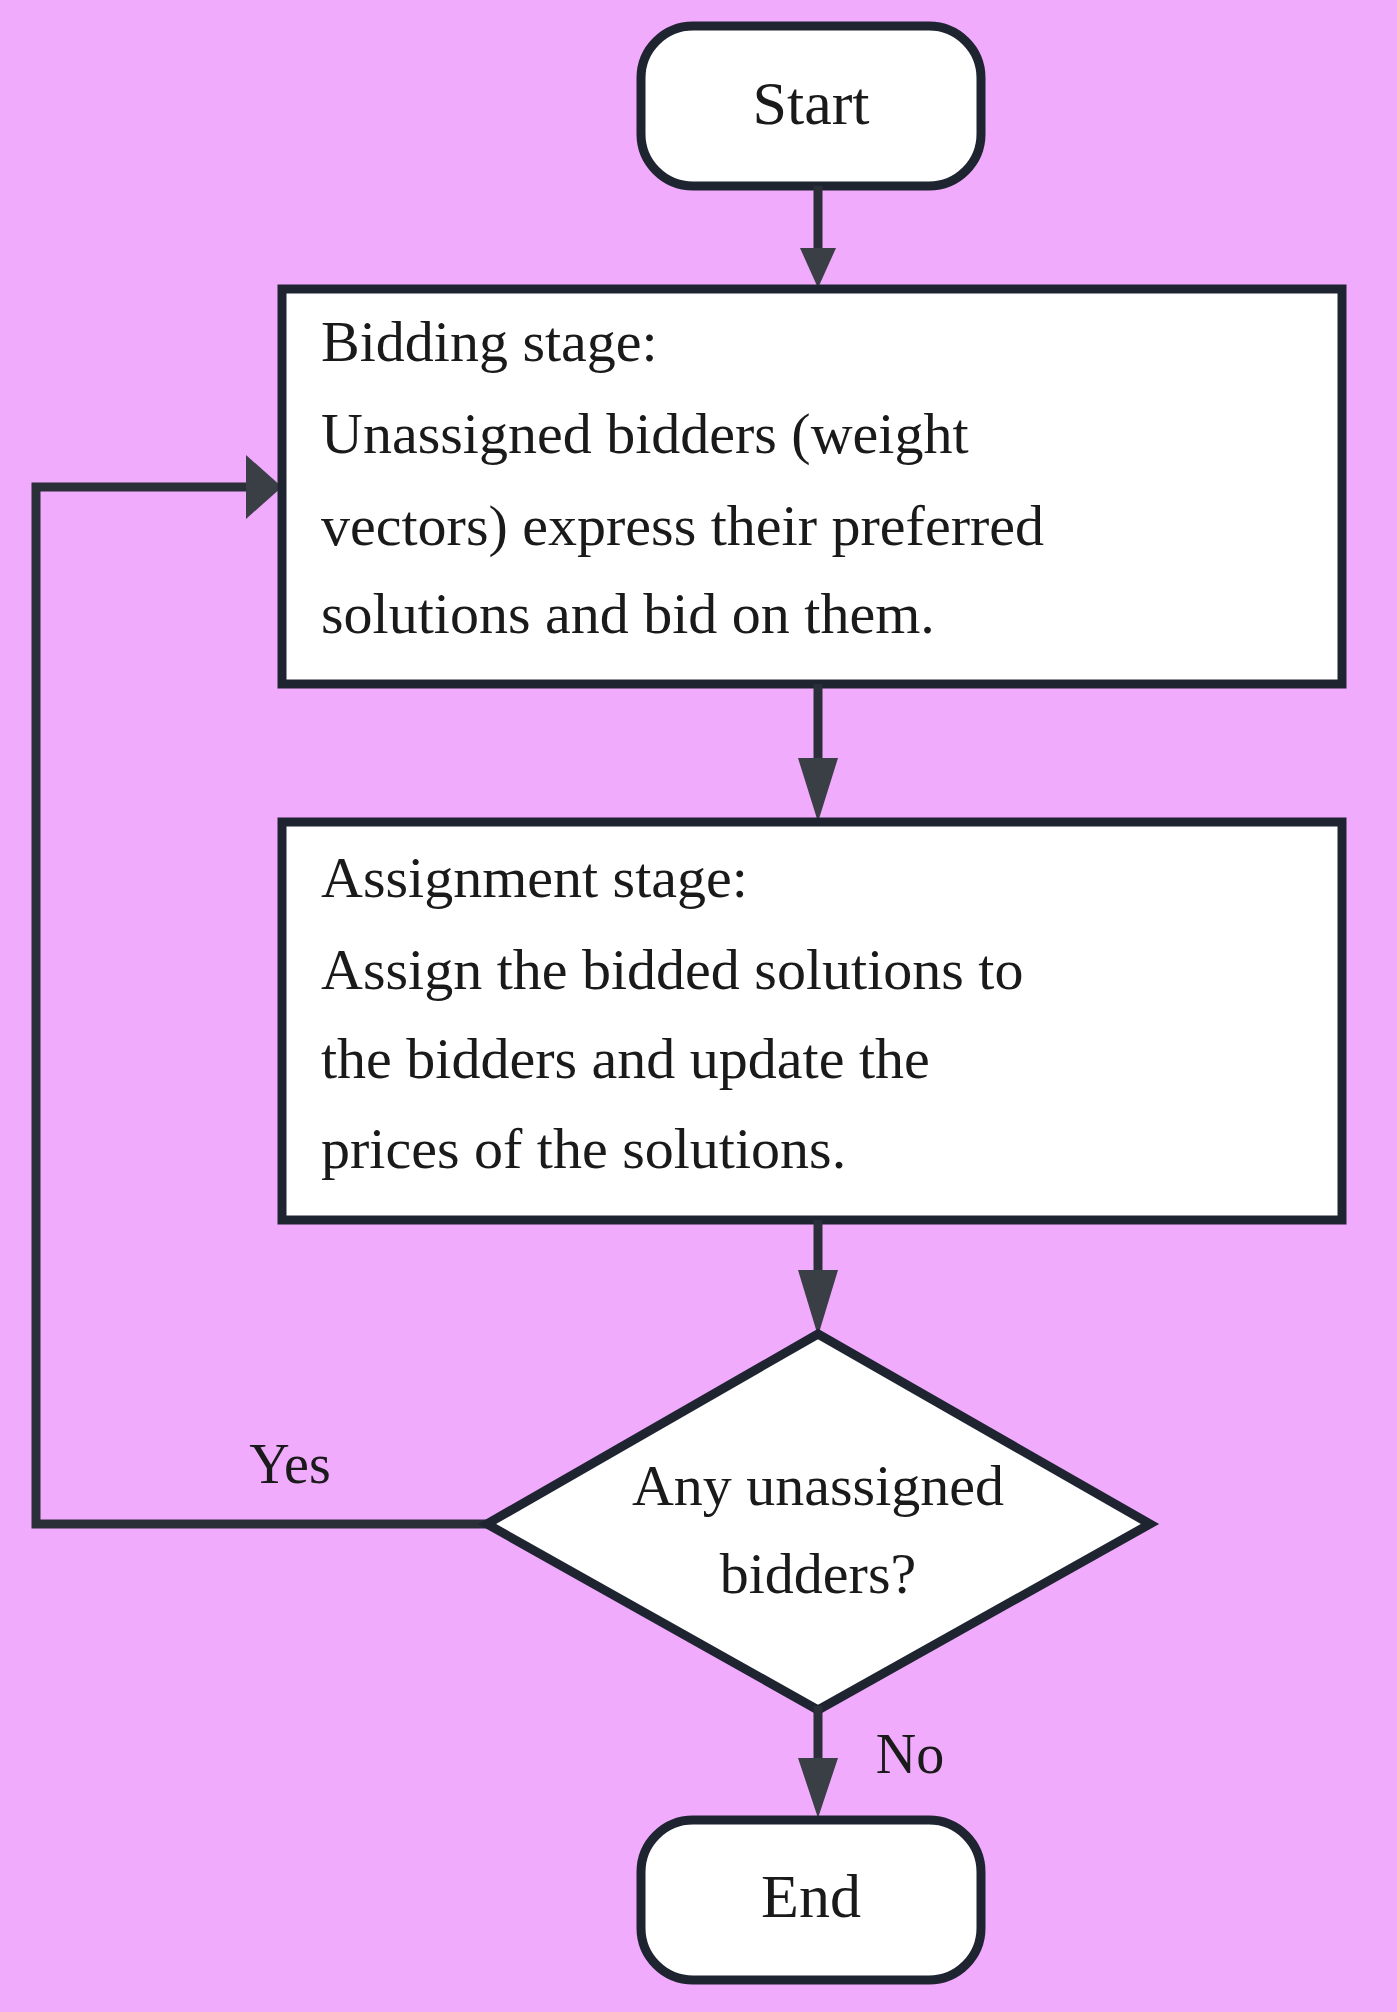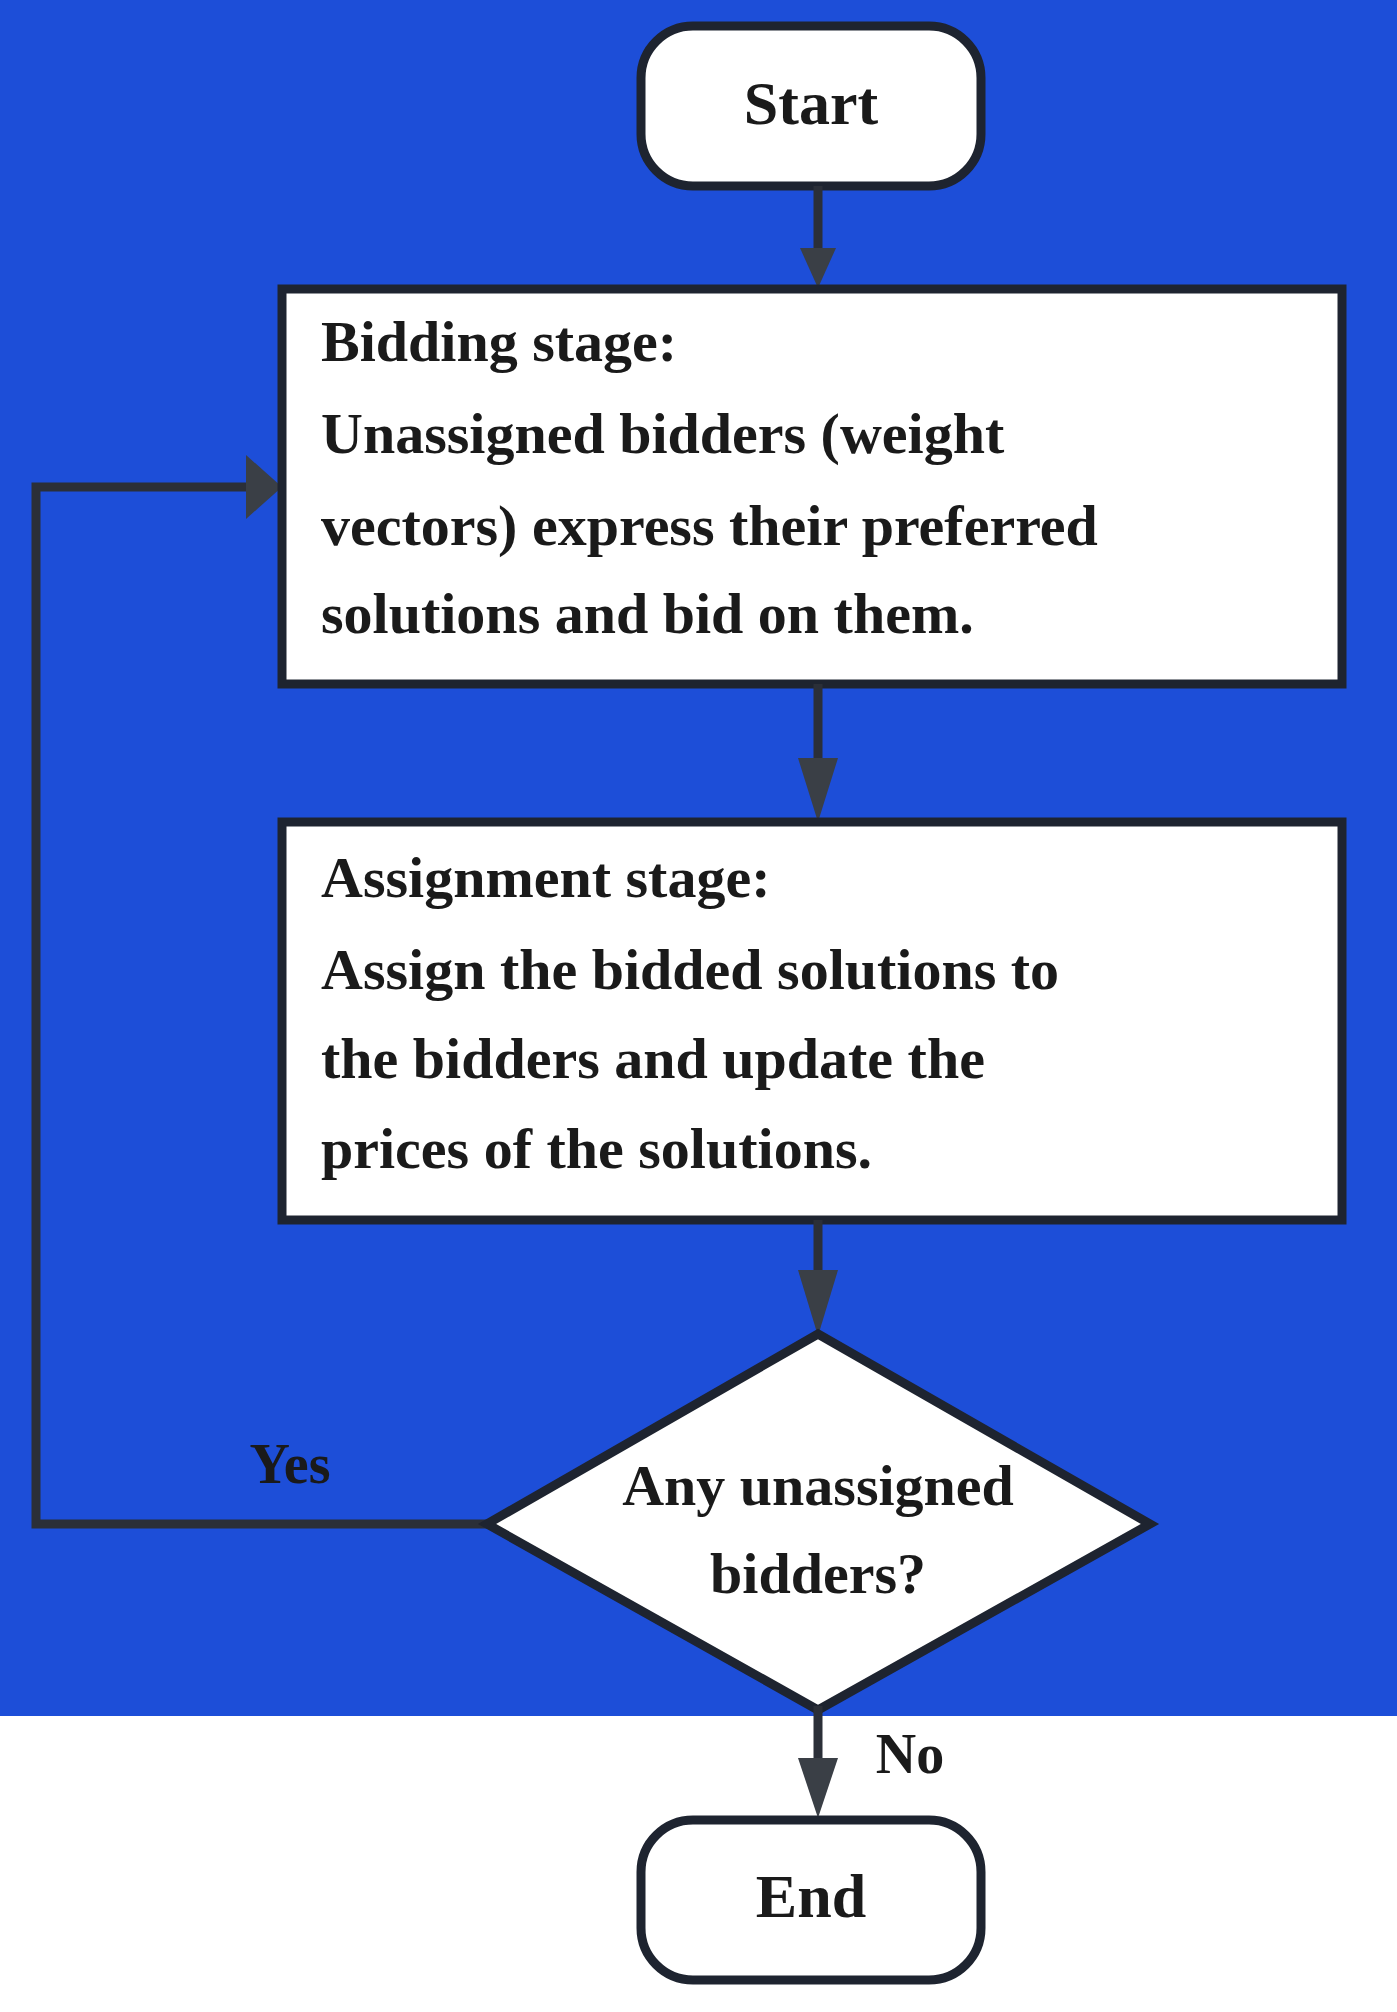--- a/index.html
+++ b/index.html
@@ -9,23 +9,22 @@
   }
   body {
     width: 1397px;
     height: 2012px;
     font-family: "Liberation Serif", "DejaVu Serif", serif;
     overflow: hidden;
   }
   #flowchart-root {
     position: relative;
     width: 1397px;
-    height: 1716px;
-    background: #1d4ed8;
-    font-weight: bold;
+    height: 2012px;
+    background: #f0abfc;
   }
   svg.chart-canvas {
     position: absolute;
     top: 0;
     left: 0;
     width: 1397px;
     height: 2012px;
     display: block;
   }
   .node-shape {

